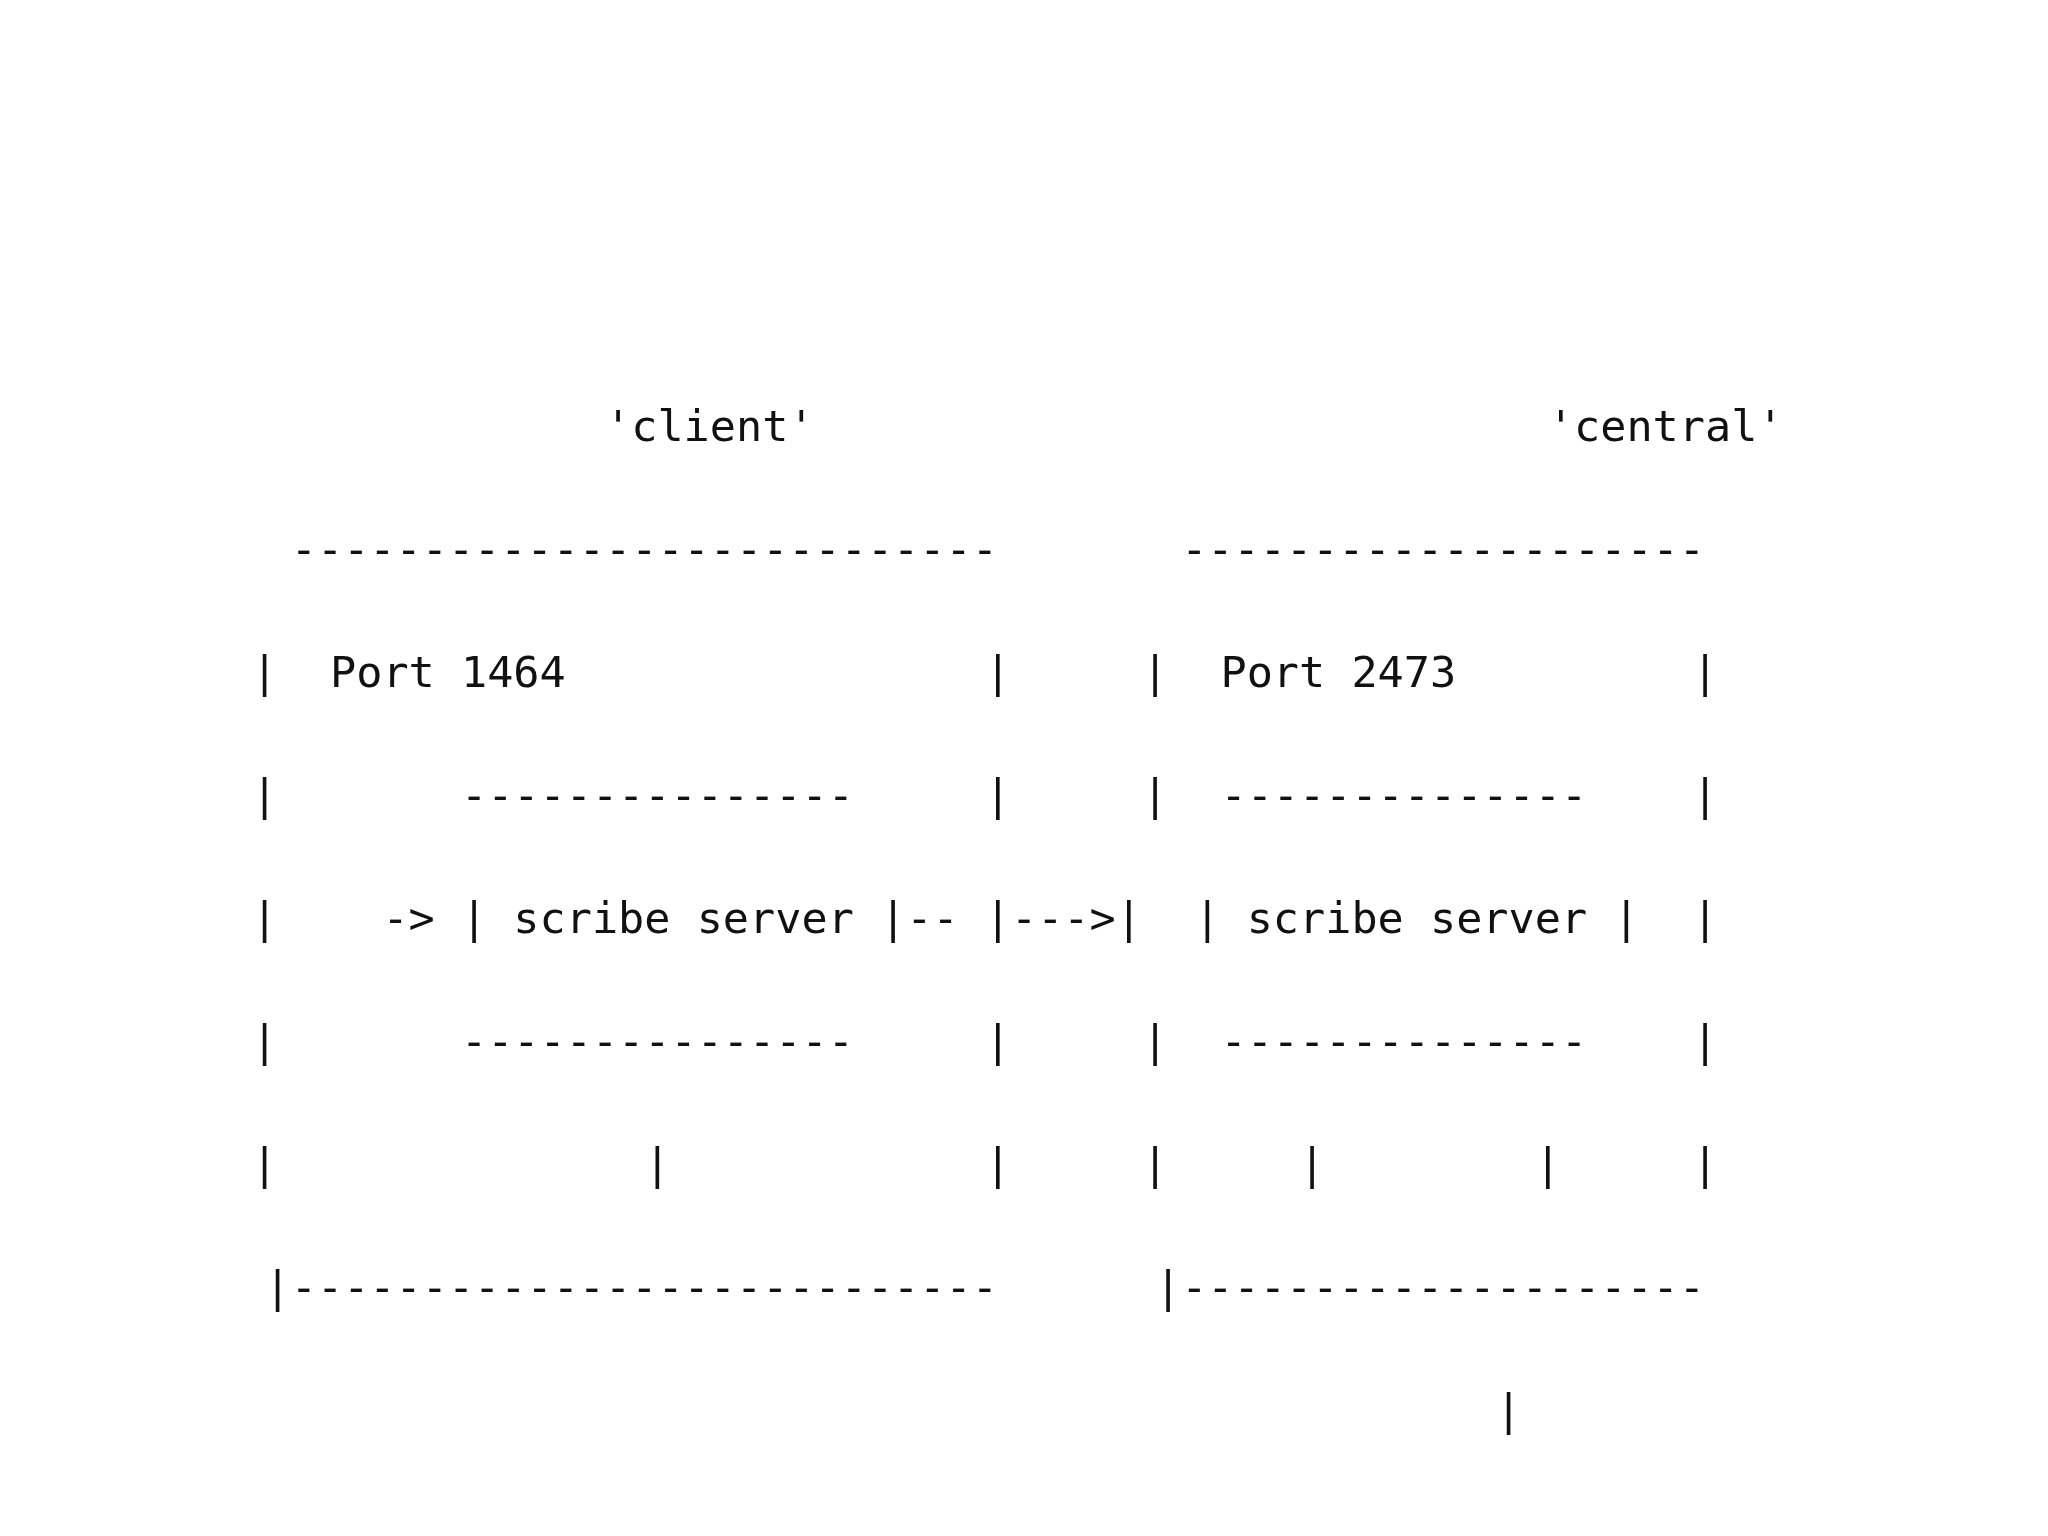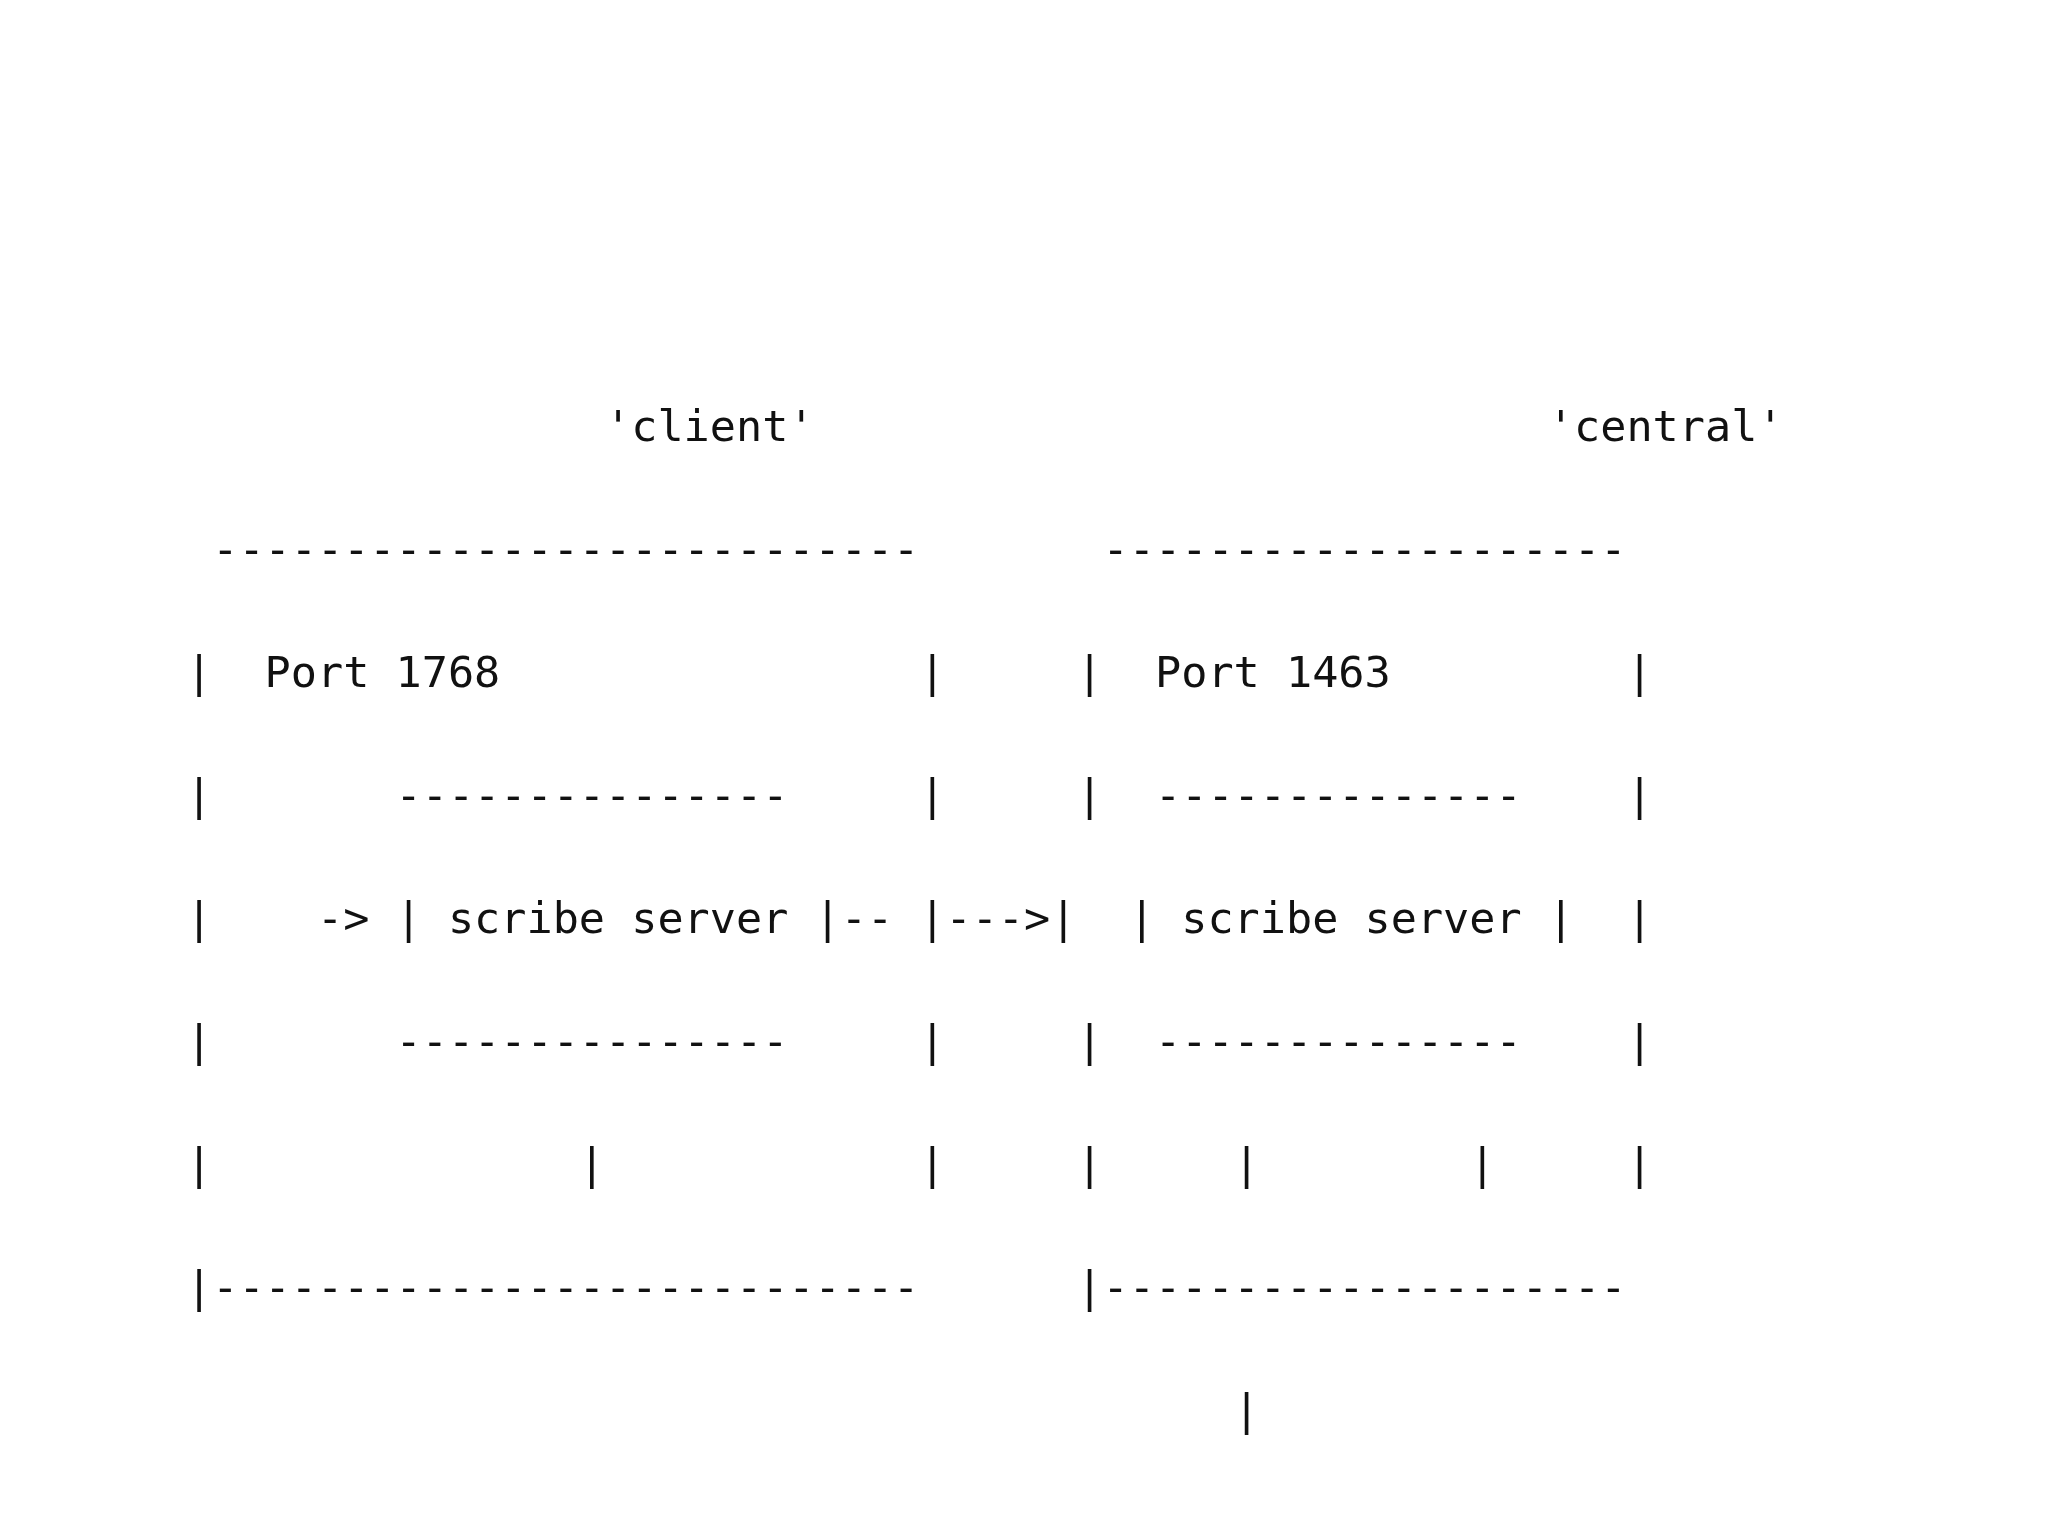--- a/index.html
+++ b/index.html
@@ -13,20 +13,21 @@
     height: 1536px;
     overflow: hidden;
     font-family: "DejaVu Sans Mono", "Liberation Mono", monospace;
   }
 
   #diagram-root {
     position: relative;
     width: 2048px;
     height: 1536px;
     background: #ffffff;
+    text-align: center;
   }
 
   
   #ascii-art {
     position: absolute;
     left: 186px;
     top: 396px;
     margin: 0;
     padding: 0;
     white-space: pre;
@@ -51,21 +52,21 @@
     color: #111111;
   }
 </style>
 </head>
 <body>
 
 <div id="diagram-root">
 
   <pre id="ascii-art"><span class="art-line header-line">                'client'                            'central'</span>
 <span class="art-line"> ---------------------------       --------------------</span>
-<span class="art-line">|  Port 1768                |     |  Port 1463         |</span>
+<span class="art-line">|  Port 1464                |     |  Port 2473         |</span>
 <span class="art-line">|       ---------------     |     |  --------------    |</span>
 <span class="art-line">|    -&gt; | scribe server |-- |---&gt;|  | scribe server |  |</span>
 <span class="art-line">|       ---------------     |     |  --------------    |</span>
 <span class="art-line">|              |            |     |     |        |     |</span>
 <span class="art-line">|---------------------------      |--------------------</span>
 <span class="art-line">                                        |</span>
 
 
 </pre>
 

